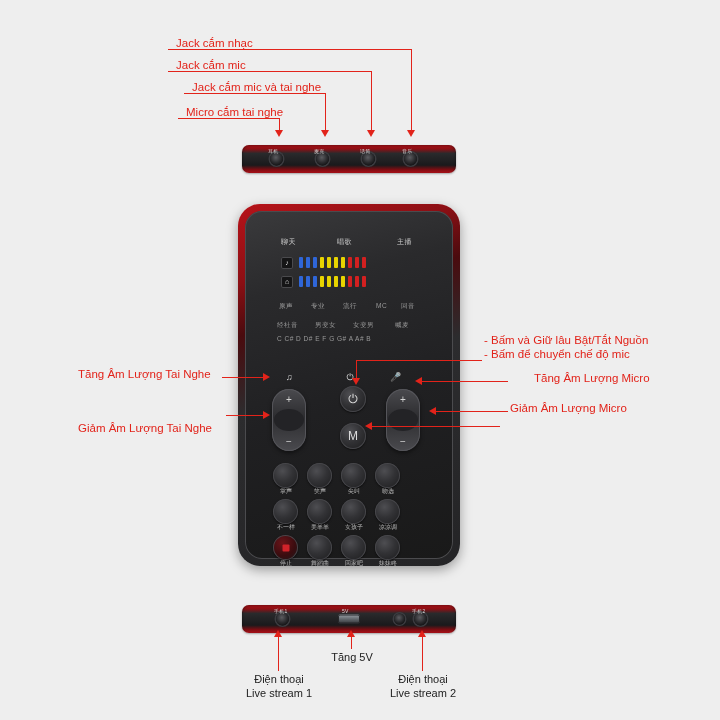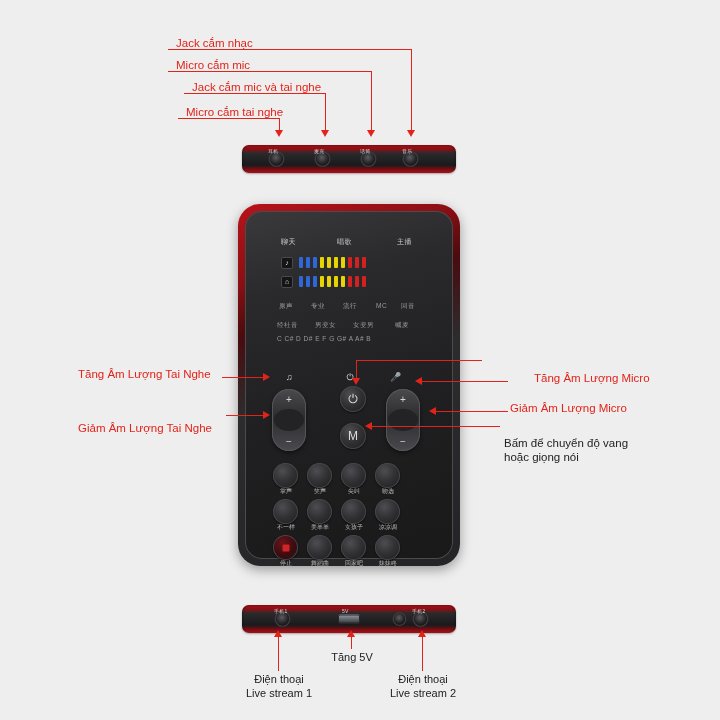--- a/index.html
+++ b/index.html
@@ -146,21 +146,21 @@
 
   
   .cap-txt{position:absolute;color:#222;font-size:11px;line-height:14px;text-align:center;white-space:pre;}
 </style>
 </head>
 <body>
 
 <div class="stage">
 
   <div class="anno" style="left:176px;top:36px;">Jack cắm nhạc</div>
-  <div class="anno" style="left:176px;top:58px;">Micro cắm mic</div>
+  <div class="anno" style="left:176px;top:58px;">Jack cắm mic</div>
   <div class="anno" style="left:192px;top:80px;">Jack cắm mic và tai nghe</div>
   <div class="anno" style="left:186px;top:105px;">Micro cắm tai nghe</div>
 
   <div class="ln h" style="left:168px;top:49px;width:243px;"></div>
   <div class="ln v" style="left:411px;top:49px;height:83px;"></div>
   <div class="arrow-d" style="left:407px;top:130px;"></div>
 
   <div class="ln h" style="left:168px;top:71px;width:203px;"></div>
   <div class="ln v" style="left:371px;top:71px;height:61px;"></div>
   <div class="arrow-d" style="left:367px;top:130px;"></div>
@@ -291,34 +291,34 @@
   </div>
 
   <div class="anno" style="left:78px;top:367px;">Tăng Âm Lượng Tai Nghe</div>
   <div class="ln h" style="left:222px;top:377px;width:42px;"></div>
   <div class="arrow-r" style="left:263px;top:373px;"></div>
 
   <div class="anno" style="left:78px;top:421px;">Giảm Âm Lượng Tai Nghe</div>
   <div class="ln h" style="left:226px;top:415px;width:38px;"></div>
   <div class="arrow-r" style="left:263px;top:411px;"></div>
 
+  <div class="anno" style="left:484px;top:333px;">- Bấm và Giữ lâu Bật/Tắt Nguồn
+- Bấm để chuyển chế độ mic</div>
   <div class="ln h" style="left:356px;top:360px;width:126px;"></div>
   <div class="ln v" style="left:356px;top:360px;height:20px;"></div>
   <div class="arrow-d" style="left:352px;top:378px;"></div>
 
   <div class="anno" style="left:534px;top:371px;">Tăng Âm Lượng Micro</div>
   <div class="ln h" style="left:418px;top:381px;width:90px;"></div>
   <div class="arrow-l" style="left:415px;top:377px;"></div>
 
   <div class="anno" style="left:510px;top:401px;">Giảm Âm Lượng Micro</div>
   <div class="ln h" style="left:432px;top:411px;width:76px;"></div>
   <div class="arrow-l" style="left:429px;top:407px;"></div>
 
-  <div class="anno black" style="left:504px;top:436px;">Bấm để chuyển độ vang
-hoặc giọng nói</div>
   <div class="ln h" style="left:368px;top:426px;width:132px;"></div>
   <div class="arrow-l" style="left:365px;top:422px;"></div>
 
   <div class="edge" style="left:242px;top:605px;width:214px;height:28px;">
     <div class="jack" style="left:34px;"></div>
     <div class="lbl" style="left:32px;top:3px;">手机1</div>
 
     <div class="usb" style="left:96px;"></div>
     <div class="lbl" style="left:100px;top:3px;">5V</div>
 

